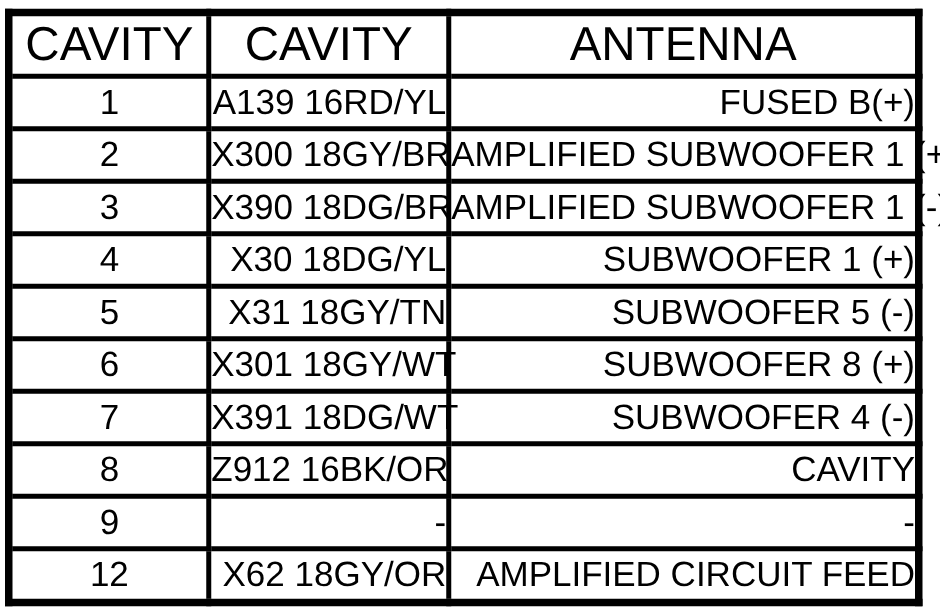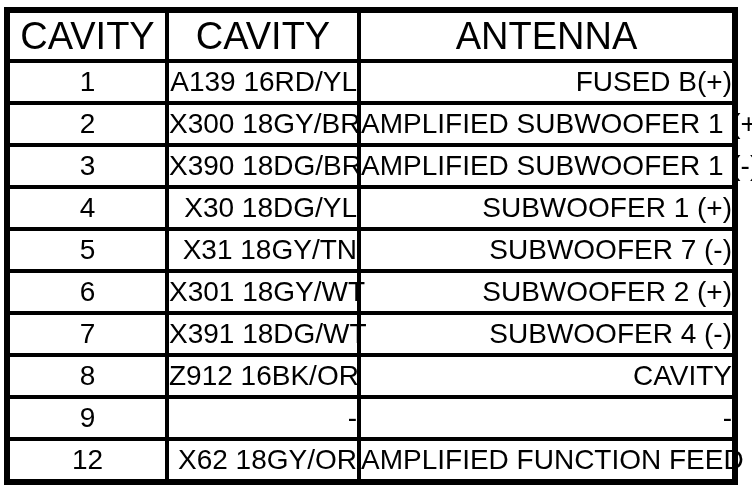--- a/index.html
+++ b/index.html
@@ -92,42 +92,42 @@
         <td class="function">AMPLIFIED SUBWOOFER 1 (-)</td>
       </tr>
       <tr>
         <td class="cavity">4</td>
         <td class="circuit">X30 18DG/YL</td>
         <td class="function">SUBWOOFER 1 (+)</td>
       </tr>
       <tr>
         <td class="cavity">5</td>
         <td class="circuit">X31 18GY/TN</td>
-        <td class="function">SUBWOOFER 7 (-)</td>
+        <td class="function">SUBWOOFER 5 (-)</td>
       </tr>
       <tr>
         <td class="cavity">6</td>
         <td class="circuit">X301 18GY/WT</td>
-        <td class="function">SUBWOOFER 2 (+)</td>
+        <td class="function">SUBWOOFER 8 (+)</td>
       </tr>
       <tr>
         <td class="cavity">7</td>
         <td class="circuit">X391 18DG/WT</td>
         <td class="function">SUBWOOFER 4 (-)</td>
       </tr>
       <tr>
         <td class="cavity">8</td>
         <td class="circuit">Z912 16BK/OR</td>
         <td class="function">CAVITY</td>
       </tr>
       <tr>
         <td class="cavity">9</td>
         <td class="circuit">-</td>
         <td class="function">-</td>
       </tr>
       <tr>
         <td class="cavity">12</td>
         <td class="circuit">X62 18GY/OR</td>
-        <td class="function">AMPLIFIED FUNCTION FEED</td>
+        <td class="function">AMPLIFIED CIRCUIT FEED</td>
       </tr>
     </tbody>
   </table>
 </div>
 
 </body></html>

